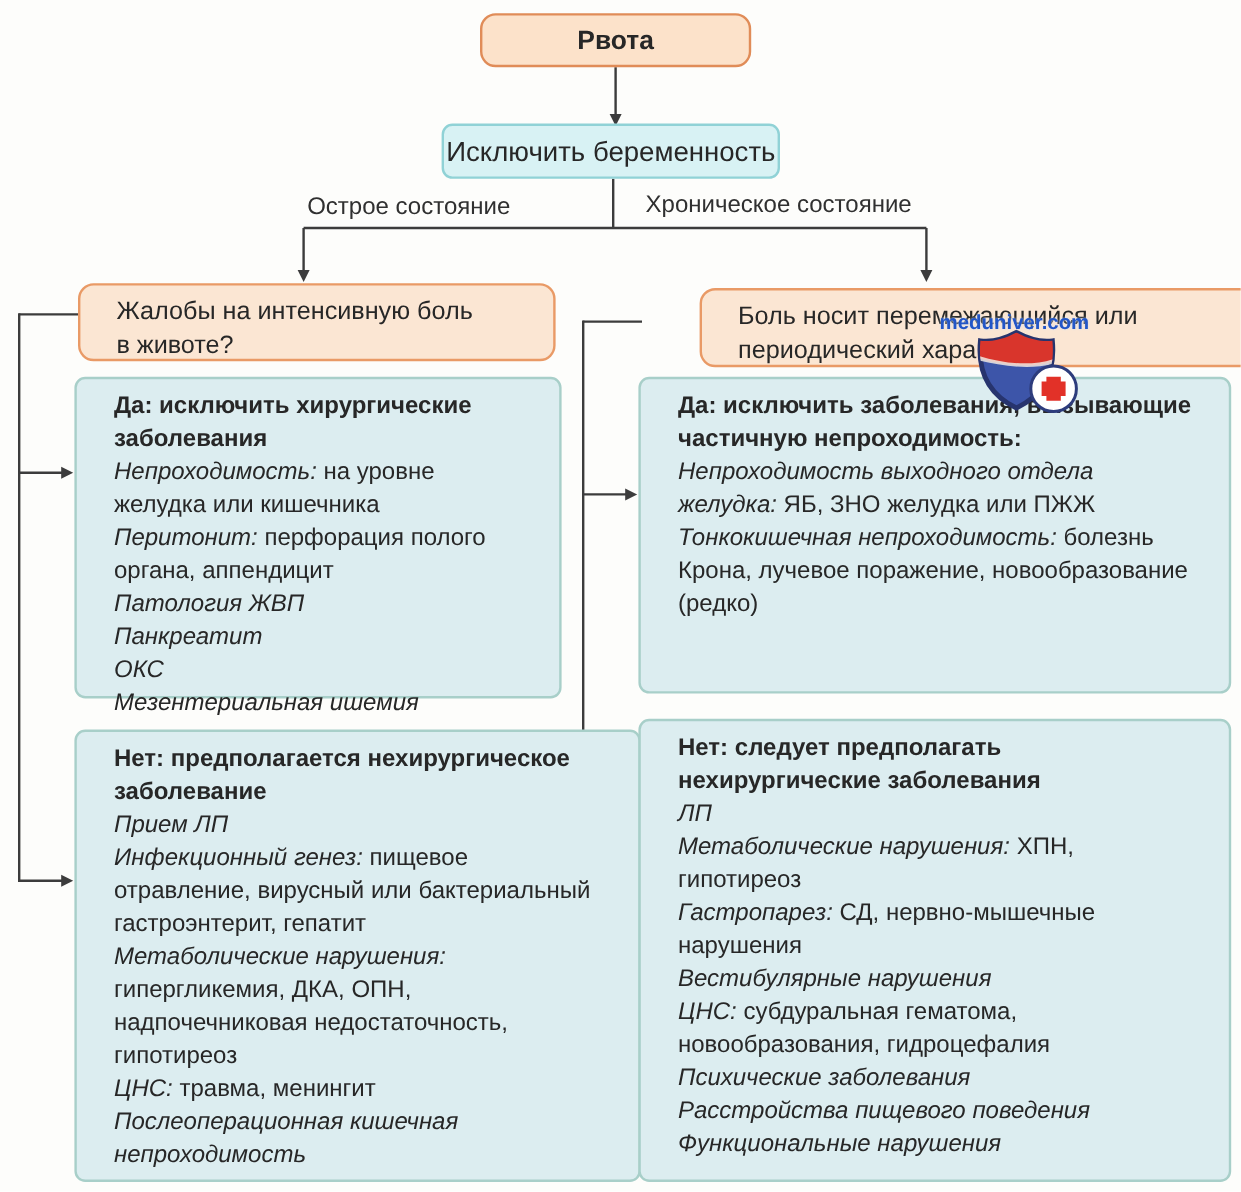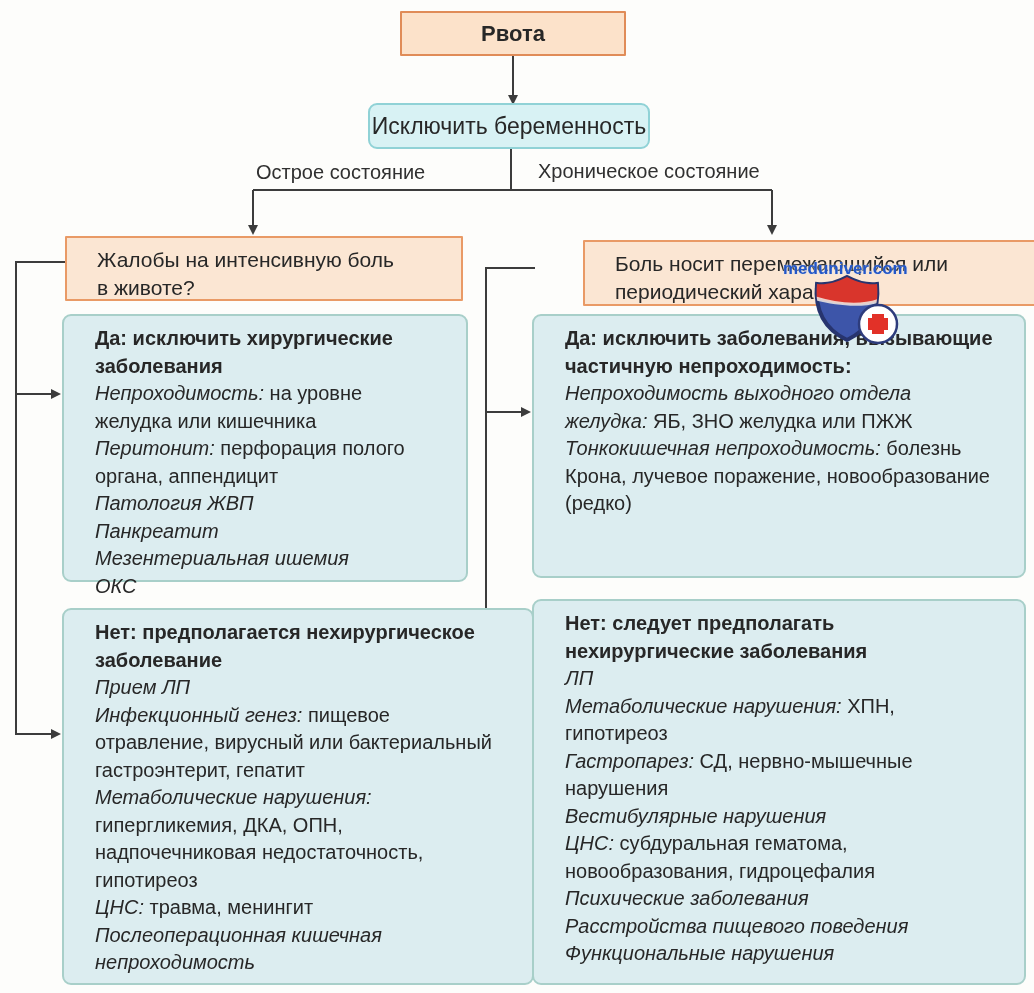--- a/index.html
+++ b/index.html
@@ -4,21 +4,21 @@
 <style>
   html,body{margin:0;padding:0;}
   body{background:#ffffff;font-family:"Liberation Sans","DejaVu Sans",sans-serif;}
   .canvas{position:relative;width:1034px;height:993px;background:#fdfdfb;overflow:hidden;}
 
   svg.connectors{position:absolute;left:0;top:0;width:1034px;height:993px;z-index:1;}
   svg.connectors line{stroke:#3c3c3c;stroke-width:2;}
   svg.connectors polygon{fill:#3c3c3c;}
 
   .box{position:absolute;box-sizing:border-box;z-index:2;color:#272727;}
-  .orange{background:#fbe6d3;border:2px solid #e99a66;border-radius:1px;}
+  .orange{background:#fbe6d3;border:2px solid #e99a66;border-radius:13px;}
   .blue{background:#dcedf0;border:2px solid #a8cfc9;border-radius:9px;}
 
   .title-box{background:#fce2ca;border-color:#e08c58;display:flex;align-items:center;justify-content:center;
              font-weight:bold;font-size:22px;}
   .preg-box{background:#d8f2f4;border-color:#90d2d6;display:flex;align-items:center;justify-content:center;
             font-size:23px;}
   .q-box{padding:8px 30px;font-size:21px;line-height:28px;white-space:pre-line;}
 
   .list-box{padding:9px 31px;font-size:20px;line-height:27.5px;}
   .list-box .heading{font-weight:bold;margin:0 0 0 0;}
@@ -81,22 +81,22 @@
   <div class="box orange q-box" style="left:535px;top:240px;width:568px;height:66px;margin-left:48px;">Боль носит перемежающийся или
 периодический характер?</div>
 
   <div class="box blue list-box" style="left:62px;top:314px;width:406px;height:268px;">
     <div class="heading">Да: исключить хирургические заболевания</div>
     <div>
         <div class="item"><span class="lead">Непроходимость:</span><span> на уровне желудка или кишечника</span></div>
         <div class="item"><span class="lead">Перитонит:</span><span> перфорация полого органа, аппендицит</span></div>
         <div class="item"><span class="lead">Патология ЖВП</span><span></span></div>
         <div class="item"><span class="lead">Панкреатит</span><span></span></div>
+        <div class="item"><span class="lead">ОКС</span><span></span></div>
         <div class="item"><span class="lead">Мезентериальная ишемия</span><span></span></div>
-        <div class="item"><span class="lead">ОКС</span><span></span></div>
       </div>
   </div>
 
   <div class="box blue list-box" style="left:62px;top:608px;width:472px;height:377px;">
     <div class="heading">Нет: предполагается нехирургическое заболевание</div>
     <div>
         <div class="item"><span class="lead">Прием ЛП</span><span></span></div>
         <div class="item"><span class="lead">Инфекционный генез:</span><span> пищевое отравление, вирусный или бактериальный гастроэнтерит, гепатит</span></div>
         <div class="item"><span class="lead">Метаболические нарушения:</span><span> гипергликемия, ДКА, ОПН, надпочечниковая недостаточность, гипотиреоз</span></div>
         <div class="item"><span class="lead">ЦНС:</span><span> травма, менингит</span></div>

